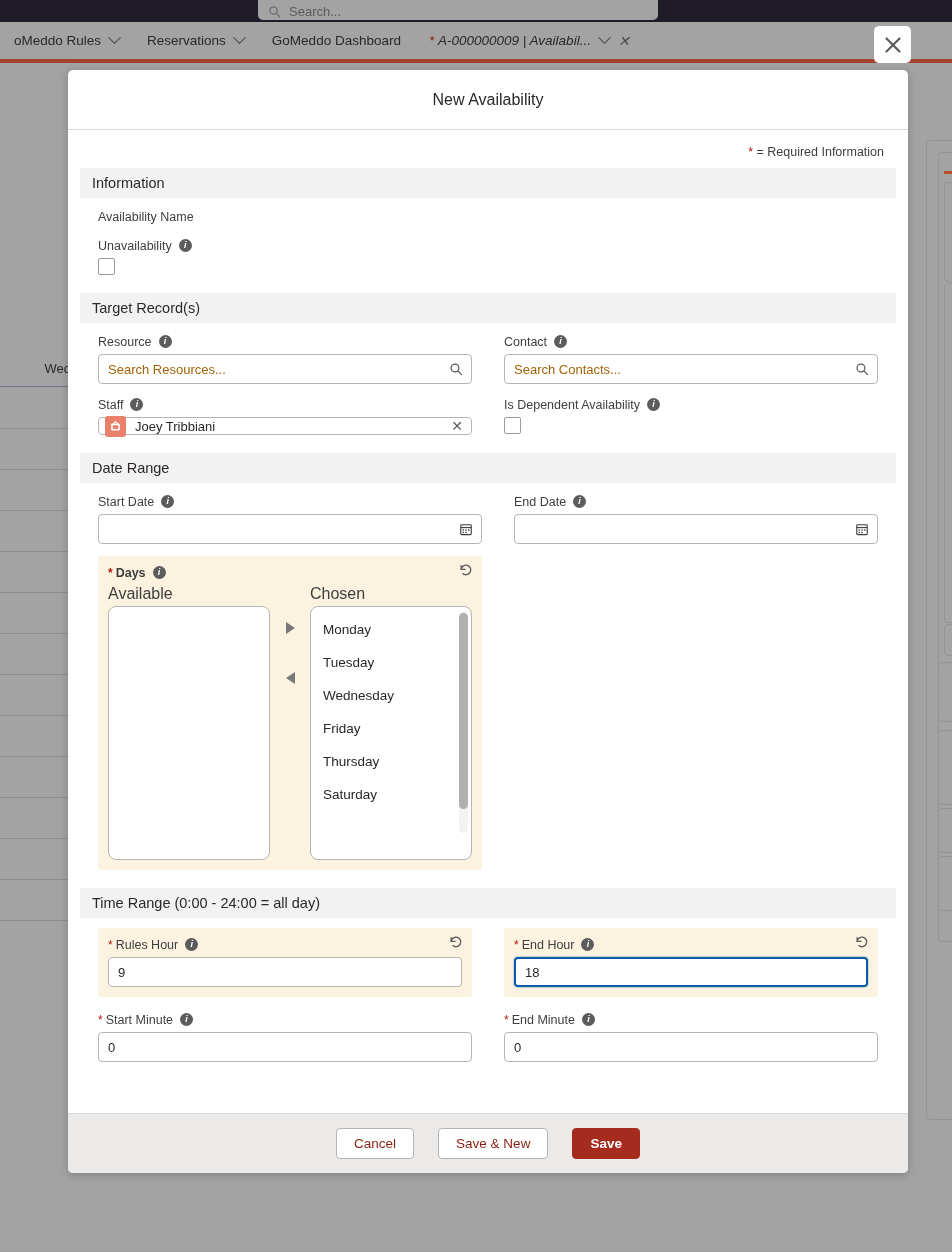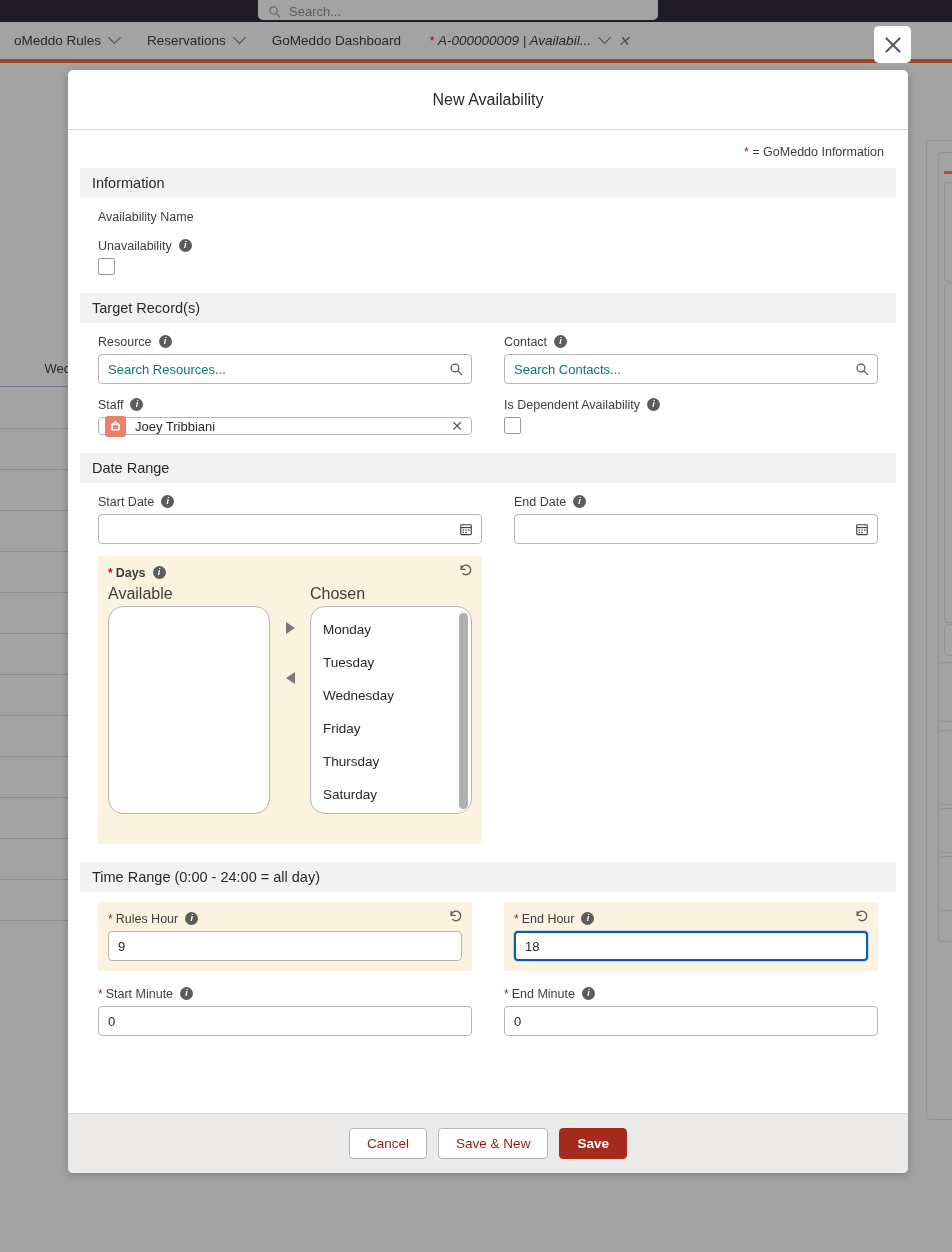--- a/index.html
+++ b/index.html
@@ -142,21 +142,21 @@
     padding: 0 30px 0 9px; font-family: "Liberation Sans", sans-serif;
     display: flex; align-items: center;
   }
   .input.focused { border: 2px solid #0b5cab; box-shadow: 0 0 0 1px #0b5cab33; }
   .input-wrap { position: relative; }
   .input-icon {
     position: absolute; right: 9px; top: 50%; transform: translateY(-50%);
     width: 14px; height: 14px; pointer-events: none;
   }
   .input-icon.clickable { pointer-events: auto; cursor: pointer; }
-  .ph { color: #0f766e; }
+  .ph { color: #a16207; }
 
   .checkbox {
     width: 17px; height: 17px; border: 1px solid #9c9b99; border-radius: 2px;
     background: #ffffff; cursor: pointer;
   }
 
   
   .pill-input {
     width: 100%; height: 18px; border: 1px solid #b7b5b3; border-radius: 4px;
     background: #ffffff; display: flex; align-items: center;
@@ -175,21 +175,21 @@
     padding: 8px 10px 10px 10px; position: relative;
   }
   .undo-btn {
     position: absolute; right: 8px; top: 6px; width: 16px; height: 16px;
     cursor: pointer;
   }
   .dual-list { display: flex; align-items: flex-start; gap: 0; margin-top: 2px; }
   .dl-col { width: 162px; }
   .dl-col-label { font-size: 16px; color: #3e3e3c; margin-bottom: 3px; }
   .dl-box {
-    height: 208px; border: 1px solid #b7b5b3; border-radius: 15px;
+    height: 254px; border: 1px solid #b7b5b3; border-radius: 8px;
     background: #ffffff; overflow: hidden; position: relative;
   }
   .dl-box.chosen { padding-right: 0; }
   .dl-list { list-style: none; padding: 6px 0 0 0; margin: 0; }
   .dl-list li {
     font-size: 13.5px; color: #2b2826; padding: 9px 12px; cursor: pointer;
   }
   .dl-arrows {
     width: 40px; height: 230px; margin-top: 19px;
     display: flex; flex-direction: column; align-items: center;
@@ -204,21 +204,21 @@
   }
   .dl-scroll .thumb {
     position: absolute; top: 2px; left: 0; width: 9px; height: 196px;
     background: #b0b0b0; border-radius: 5px; cursor: pointer;
   }
 
   .modal-footer {
     flex: 0 0 60px; height: 60px; background: #ebeae8;
     border-top: 1px solid #d9d8d6;
     border-radius: 0 0 5px 5px;
-    display: flex; align-items: center; justify-content: center; gap: 11px;
+    display: flex; align-items: center; justify-content: center; gap: 24px;
   }
   .btn {
     height: 31px; padding: 0 17px; border-radius: 4px; font-size: 13.5px;
     display: flex; align-items: center; justify-content: center; cursor: pointer;
     font-family: "Liberation Sans", sans-serif;
   }
   .btn-neutral { background: #ffffff; border: 1px solid #b7b5b3; color: #8c1f11; }
   .btn-brand { background: #a62b1f; border: 1px solid #a62b1f; color: #ffffff; font-weight: bold; }
 </style>
 </head>
@@ -298,21 +298,21 @@
 <div id="modal">
 
   <div class="modal-header">
     <div class="modal-title">New Availability</div>
   </div>
 
   <div class="modal-body">
 
     <div class="required-legend">
       <span class="star">*</span>
-      <span>= GoMeddo Information</span>
+      <span>= Required Information</span>
     </div>
 
     <div class="section-head">
       <span>Information</span>
     </div>
     <div class="section-body">
       <div class="field">
         <div class="field-label">Availability Name</div>
       </div>
       <div class="field">

